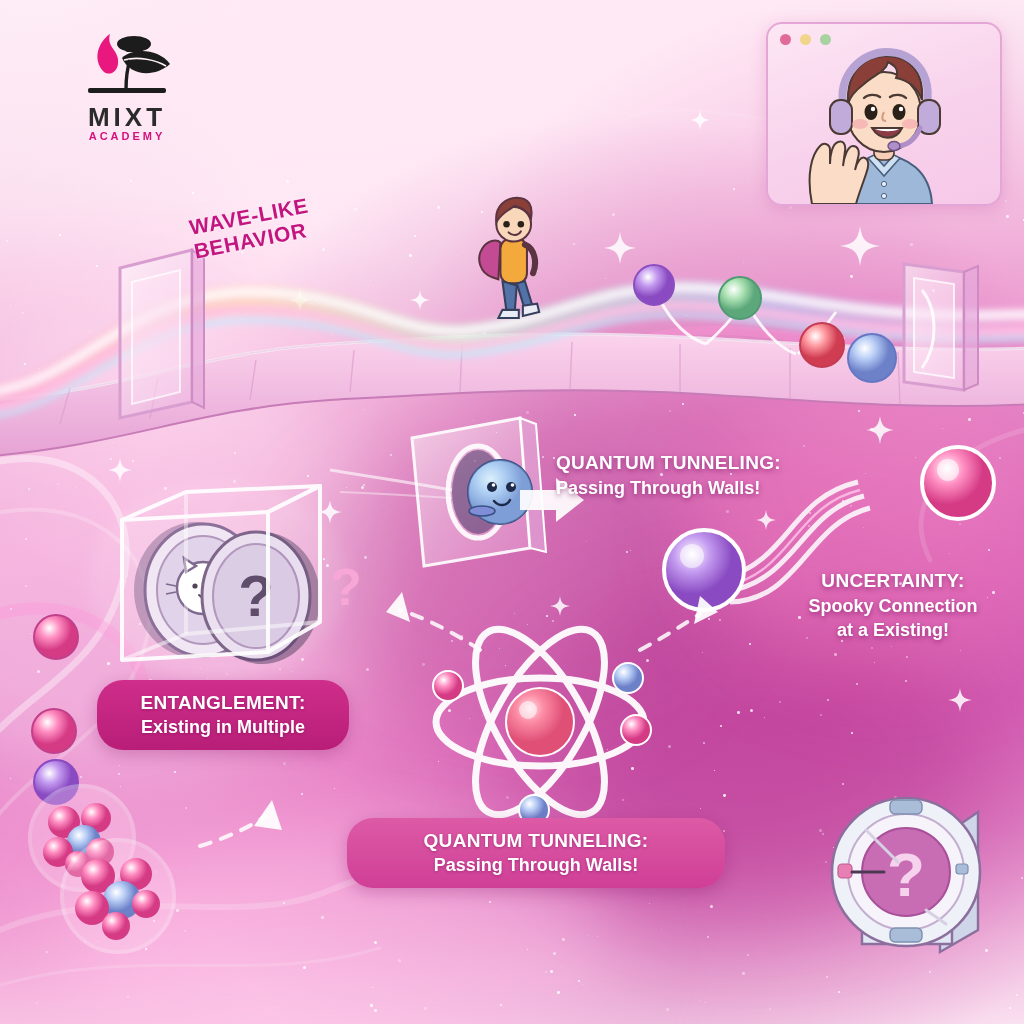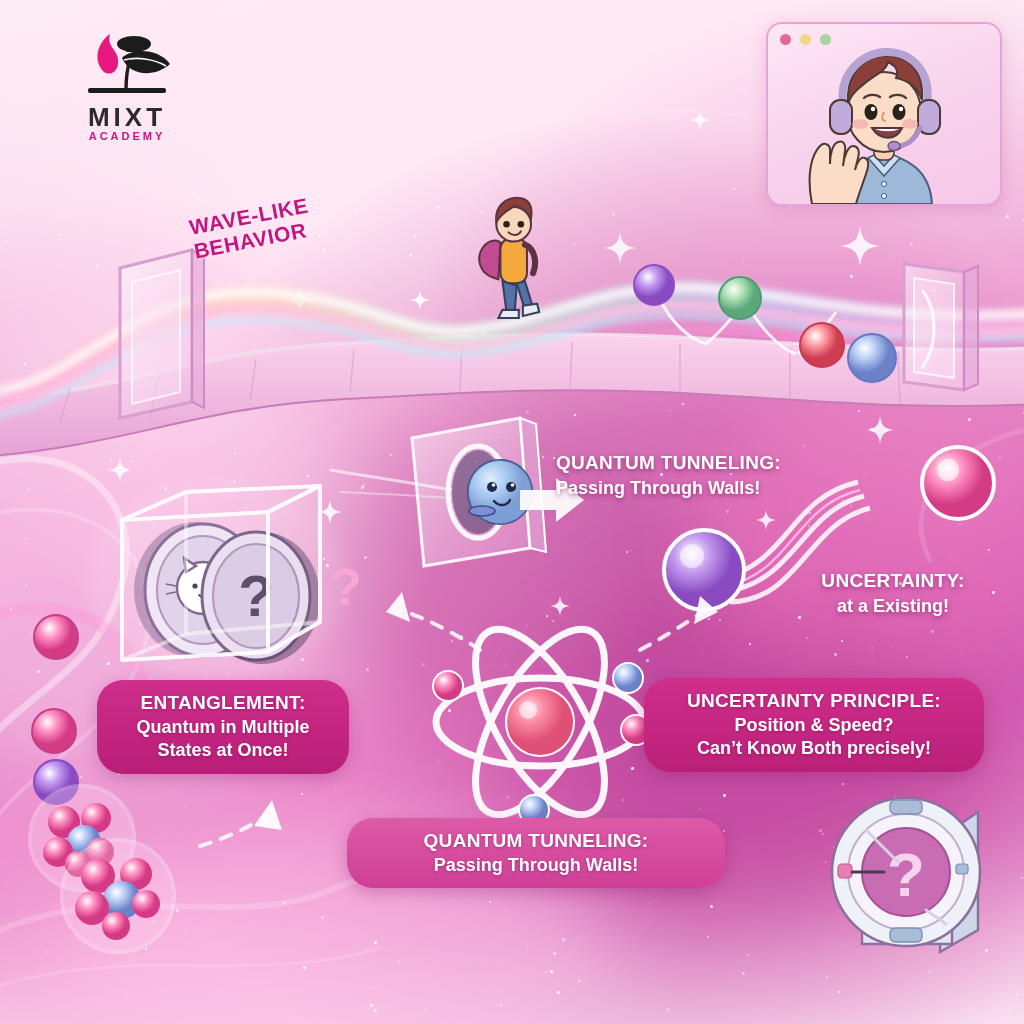--- a/index.html
+++ b/index.html
@@ -786,38 +786,33 @@
       <path d="M402,592 L386,612 L410,622 Z"></path>
       <path d="M700,596 L718,612 L694,624 Z"></path>
       <path d="M272,800 L254,826 L282,830 Z"></path>
     </g>
   </svg>
 
   <div id="wavelabel">WAVE-LIKE BEHAVIOR</div>
 
   <div class="pill" style="left:97px;top:680px;width:212px;background:linear-gradient(180deg,#cf2e8b,#b81e77);">
     <div class="hd">ENTANGLEMENT:</div>
-    <div class="sb">Quantum in Multiple</div>
-    <div class="sb">States at Once!</div>
+    <div class="sb">Existing in Multiple</div>
   </div>
 
   <div class="plain" style="left:556px;top:450px;width:250px;text-align:left;">
     <div class="hd">QUANTUM TUNNELING:</div>
     <div class="sb">Passing Through Walls!</div>
   </div>
 
   <div class="plain" style="left:786px;top:568px;width:214px;text-align:center;">
     <div class="hd">UNCERTAINTY:</div>
+    <div class="sb">Spooky Connection</div>
     <div class="sb">at a Existing!</div>
   </div>
 
-  <div class="pill" style="left:644px;top:678px;width:300px;background:linear-gradient(180deg,#cf2e8b,#bb2079);">
-    <div class="hd">UNCERTAINTY PRINCIPLE:</div>
-    <div class="sb">Position &amp; Speed?</div>
-    <div class="sb">Can’t Know Both precisely!</div>
-  </div>
 
   <div class="pill" style="left:347px;top:818px;width:338px;background:linear-gradient(180deg,#dd5aa6,#cf3f96);">
     <div class="hd">QUANTUM TUNNELING:</div>
     <div class="sb">Passing Through Walls!</div>
   </div>
 
 </div>
 
 </body></html>

